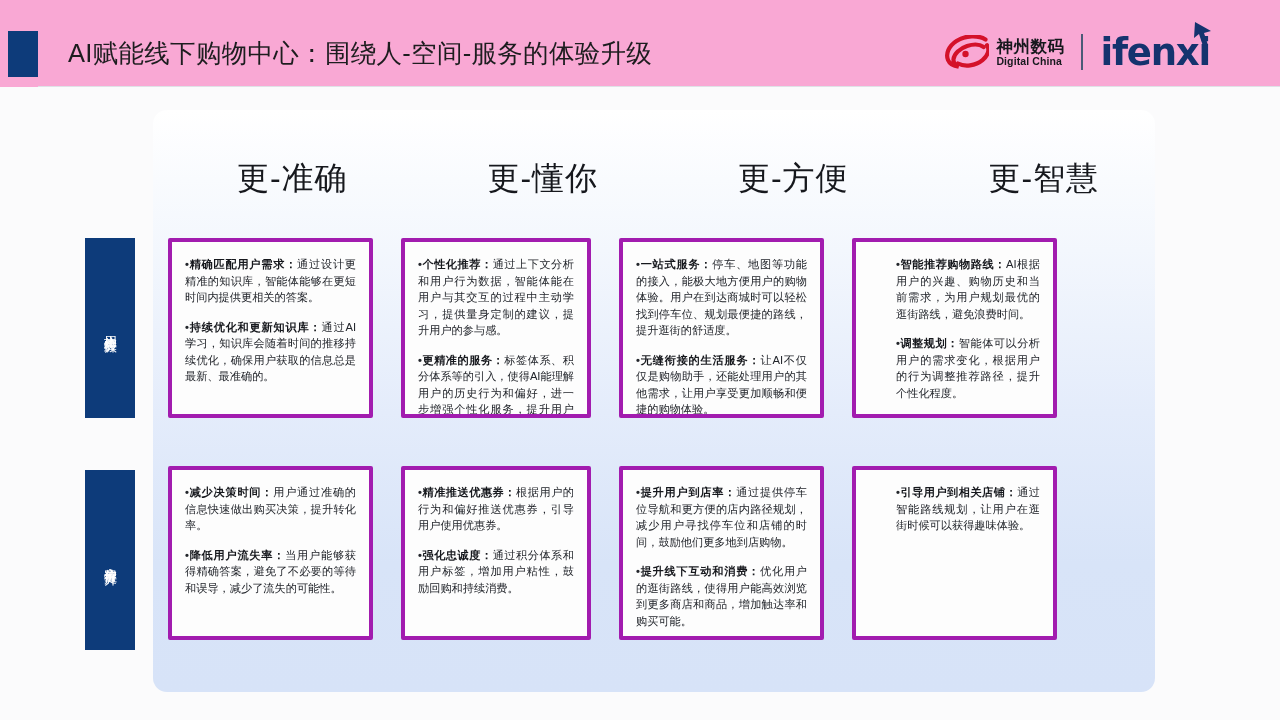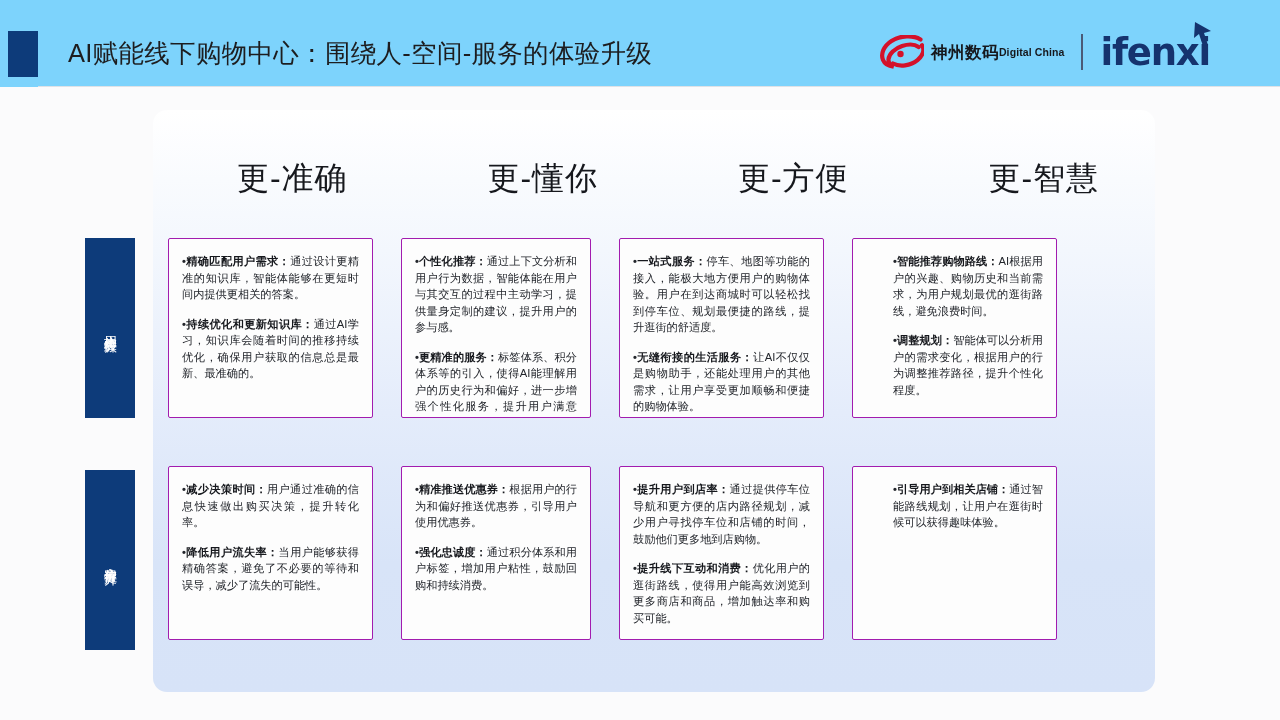--- a/index.html
+++ b/index.html
@@ -7,21 +7,21 @@
     width: 1280px; height: 720px;
     background: #fbfbfc;
     font-family: "Liberation Sans", "DejaVu Sans", sans-serif;
     overflow: hidden;
   }
   #stage { position: relative; width: 1280px; height: 720px; background: #fbfbfc; }
 
   
   #header {
     position: absolute; left: 0; top: 0; width: 1280px; height: 87px;
-    background: #7dd3fc;
+    background: #f9a8d4;
   }
   #header-rule {
     position: absolute; left: 38px; top: 86px; width: 1242px; height: 1px;
     background: #dfe2e7;
   }
   #accent-square {
     position: absolute; left: 8px; top: 31px; width: 30px; height: 46px;
     background: #0d3b7a;
   }
   #page-title {
@@ -30,21 +30,21 @@
     white-space: nowrap;
   }
 
   
   #logo-group {
     position: absolute; right: 70px; top: 30px; height: 44px;
     display: flex; align-items: center; gap: 17px;
   }
   #dc-logo { display: flex; align-items: center; gap: 7px; }
   #dc-mark { width: 44px; height: 34px; }
-  #dc-words { display: flex; flex-direction: row; line-height: 1; align-items: center; }
+  #dc-words { display: flex; flex-direction: column; line-height: 1; }
   #dc-cn { font-size: 16.5px; font-weight: bold; color: #16181d; letter-spacing: .5px; }
   #dc-en { font-size: 10.5px; font-weight: bold; color: #16181d; letter-spacing: .1px; margin-top: 1px; }
   #logo-divider { width: 2px; height: 36px; background: #4a5a77; }
   #ifenxi-logo { position: relative; display: flex; align-items: flex-end; }
   #ifenxi-text {
     font-family: "DejaVu Sans", sans-serif;
     font-size: 37px; font-weight: bold; color: #15336e;
     letter-spacing: -1.2px; line-height: 1;
   }
   #ifenxi-arrow { position: absolute; right: -3px; top: -13px; width: 20px; height: 26px; }
@@ -79,21 +79,21 @@
   #row-label-1 { top: 470px; height: 180px; }
 
   
   .grid-row { position: absolute; left: 168px; width: 940px; display: flex; gap: 0; }
   #grid-row-0 { top: 238px; height: 180px; }
   #grid-row-1 { top: 466px; height: 174px; }
 
   .card {
     width: 205px; margin-right: 28px;
     background: #fdfdfd;
-    border: 1px solid #a21caf;
+    border: 4px solid #a21caf;
     border-radius: 2px;
     padding: 14px 13px 10px 13px;
     overflow: hidden;
   }
   .card:last-child { margin-right: 0; }
   .card-c2 { width: 190px; }
   .card-c3 { width: 205px; }
   .card-c4 { width: 205px; padding-left: 40px; }
 
   .bullet {

